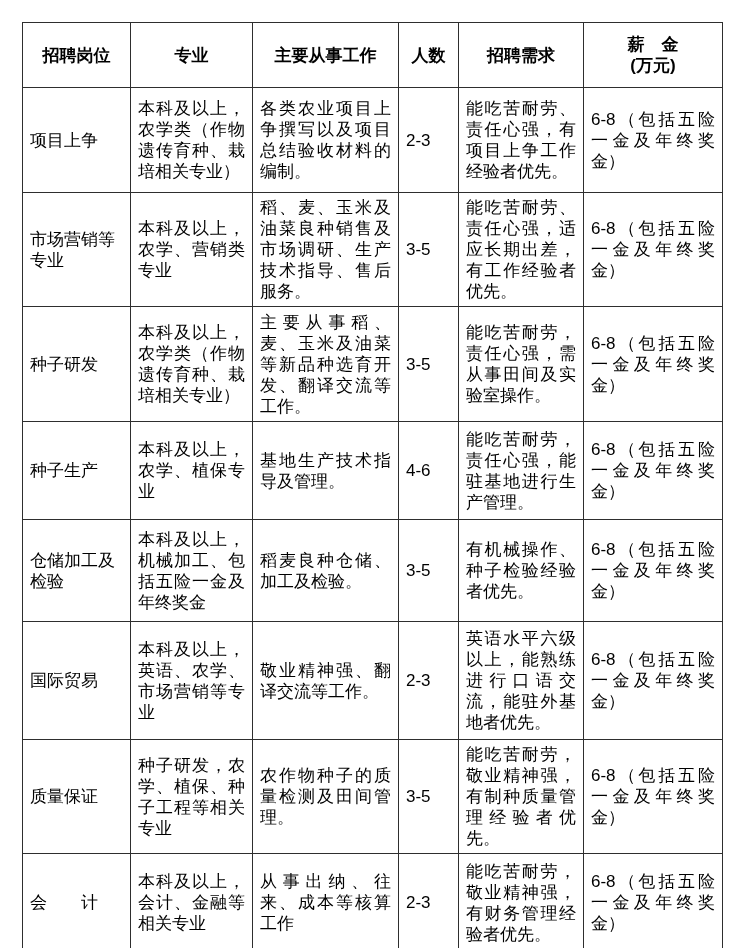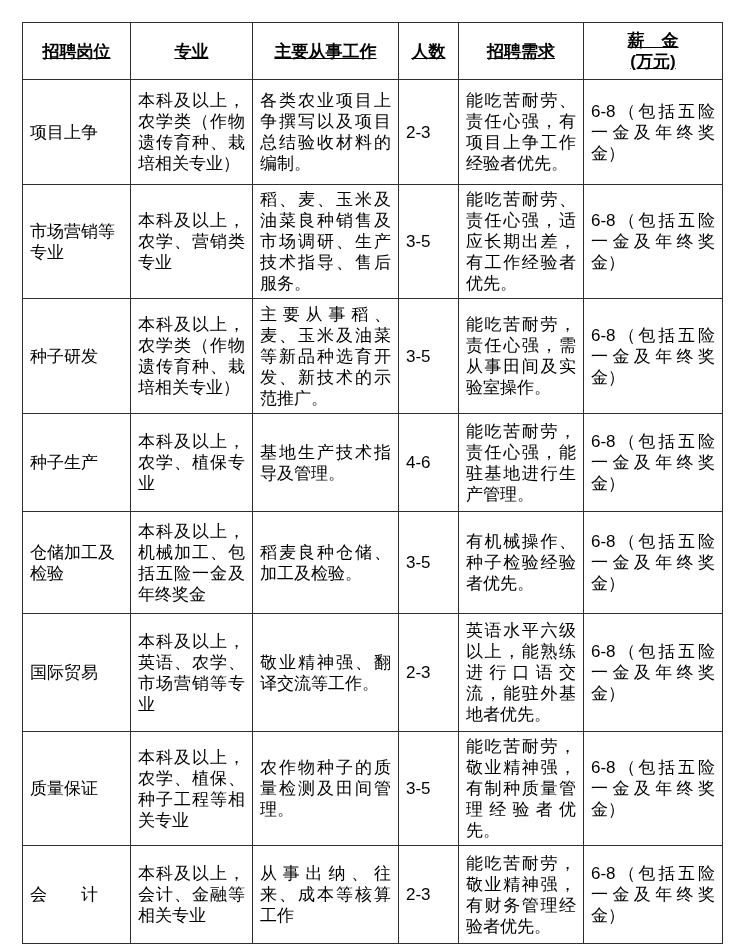--- a/index.html
+++ b/index.html
@@ -29,21 +29,21 @@
     padding: 4px 7px;
     font-size: 17px;
     line-height: 21px;
     white-space: pre-line;
     overflow: hidden;
   }
   table.recruit th {
     font-weight: bold;
     text-align: center;
   }
-  thead tr        { height: 57px; text-decoration: underline;  }
+  thead tr        { height: 65px;  }
   tbody tr:nth-child(1) { height: 105px; }
   tbody tr:nth-child(2) { height: 112px; }
   tbody tr:nth-child(3) { height: 115px; }
   tbody tr:nth-child(4) { height: 98px;  }
   tbody tr:nth-child(5) { height: 102px; }
   tbody tr:nth-child(6) { height: 118px; }
   tbody tr:nth-child(7) { height: 112px; }
   tbody tr:nth-child(8) { height: 98px;  }
   td.c-pos   { text-align: left; }
   td.c-count { }
@@ -94,21 +94,21 @@
         <td class="c-pos">市场营销等专业</td>
         <td class="c-major">本科及以上，农学、营销类专业</td>
         <td class="c-work">稻、麦、玉米及油菜良种销售及市场调研、生产技术指导、售后服务。</td>
         <td class="c-count">3-5</td>
         <td class="c-req">能吃苦耐劳、责任心强，适应长期出差，有工作经验者优先。</td>
         <td class="c-salary">6-8（包括五险一金及年终奖金）</td>
       </tr>
       <tr>
         <td class="c-pos">种子研发</td>
         <td class="c-major">本科及以上，农学类（作物遗传育种、栽培相关专业）</td>
-        <td class="c-work">主要从事稻、麦、玉米及油菜等新品种选育开发、新技术的示范推广。</td>
+        <td class="c-work">主要从事稻、麦、玉米及油菜等新品种选育开发、翻译交流等工作。</td>
         <td class="c-count">3-5</td>
         <td class="c-req">能吃苦耐劳，责任心强，需从事田间及实验室操作。</td>
         <td class="c-salary">6-8（包括五险一金及年终奖金）</td>
       </tr>
       <tr>
         <td class="c-pos">种子生产</td>
         <td class="c-major">本科及以上，农学、植保专业</td>
         <td class="c-work">基地生产技术指导及管理。</td>
         <td class="c-count">4-6</td>
         <td class="c-req">能吃苦耐劳，责任心强，能驻基地进行生产管理。</td>
@@ -125,21 +125,21 @@
       <tr>
         <td class="c-pos">国际贸易</td>
         <td class="c-major">本科及以上，英语、农学、市场营销等专业</td>
         <td class="c-work">敬业精神强、翻译交流等工作。</td>
         <td class="c-count">2-3</td>
         <td class="c-req">英语水平六级以上，能熟练进行口语交流，能驻外基地者优先。</td>
         <td class="c-salary">6-8（包括五险一金及年终奖金）</td>
       </tr>
       <tr>
         <td class="c-pos">质量保证</td>
-        <td class="c-major">本科及以上，农学、植保、种子工程等相关专业</td>
+        <td class="c-major">种子研发，农学、植保、种子工程等相关专业</td>
         <td class="c-work">农作物种子的质量检测及田间管理。</td>
         <td class="c-count">3-5</td>
         <td class="c-req">能吃苦耐劳，敬业精神强，有制种质量管理经验者优先。</td>
         <td class="c-salary">6-8（包括五险一金及年终奖金）</td>
       </tr>
       <tr>
         <td class="c-pos">会　　计</td>
         <td class="c-major">本科及以上，会计、金融等相关专业</td>
         <td class="c-work">从事出纳、往来、成本等核算工作</td>
         <td class="c-count">2-3</td>

